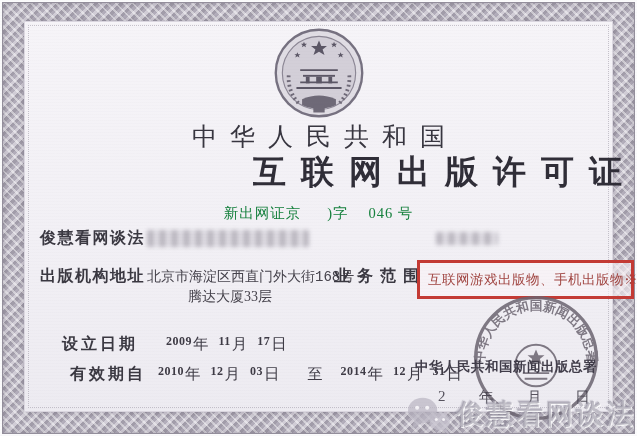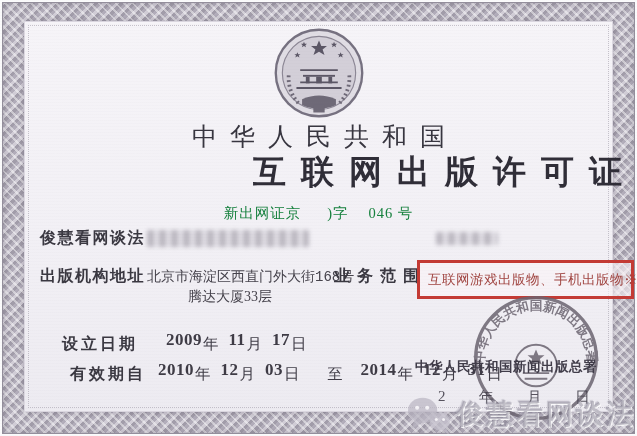--- a/index.html
+++ b/index.html
@@ -40,21 +40,21 @@
 
   .redact{background:
       repeating-linear-gradient(90deg, rgba(120,115,128,.55) 0 7px, rgba(190,186,196,.35) 7px 12px);
     filter:blur(2.2px);border-radius:2px;opacity:.8;}
 
   .scope-box{border:3px solid var(--highlight-red);background:rgba(252,244,246,.6);
     display:flex;align-items:center;padding:0 8px;}
   .scope-box span{font-size:13.5px;color:var(--scope-text);letter-spacing:.5px;white-space:nowrap;}
 
   .date-row{display:flex;align-items:baseline;font-size:15.5px;color:#3e3b45;}
-  .date-row .num{position:relative;top:-4px;font-size:17px;font-weight:600;letter-spacing:.5px;}
+  .date-row .num{position:relative;top:-4px;font-size:12px;font-weight:600;letter-spacing:.5px;}
   .date-row .u{margin:0 10px 0 1px;}
   .date-row .to{margin:0 18px;font-size:15px;}
 
   .authority-line{font-size:13.5px;font-weight:700;color:#403c49;letter-spacing:.5px;white-space:nowrap;}
 
   .seal-date{display:flex;width:152px;justify-content:space-between;font-size:15px;color:rgba(60,56,68,.85);}
 
   .watermark-text{font-size:27px;font-weight:700;letter-spacing:3px;
     color:rgba(150,145,160,.55);white-space:nowrap;
     text-shadow:1px 1px 0 rgba(255,255,255,.8), -1px -1px 1px rgba(110,105,125,.3);}

